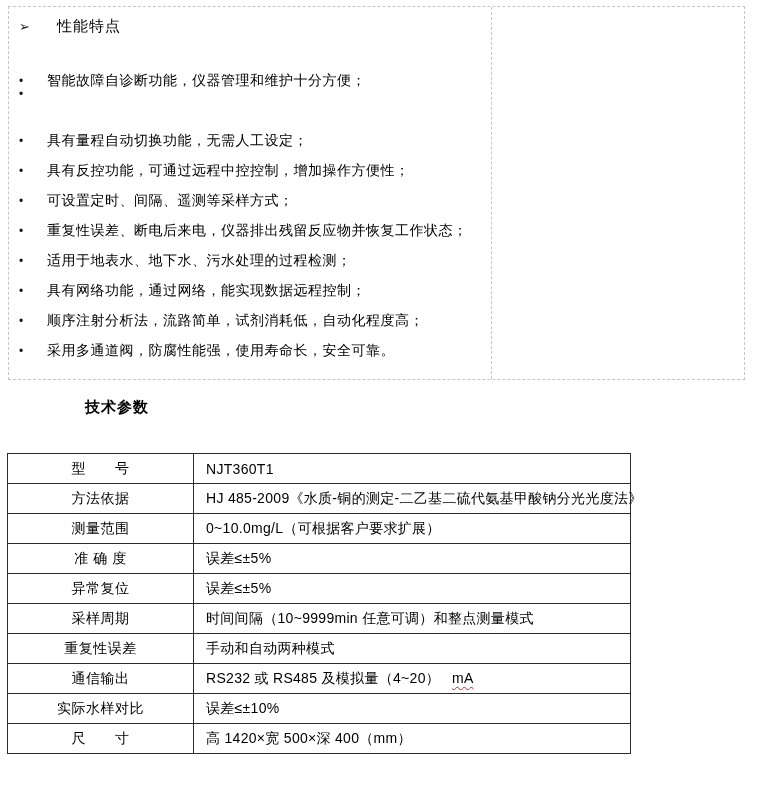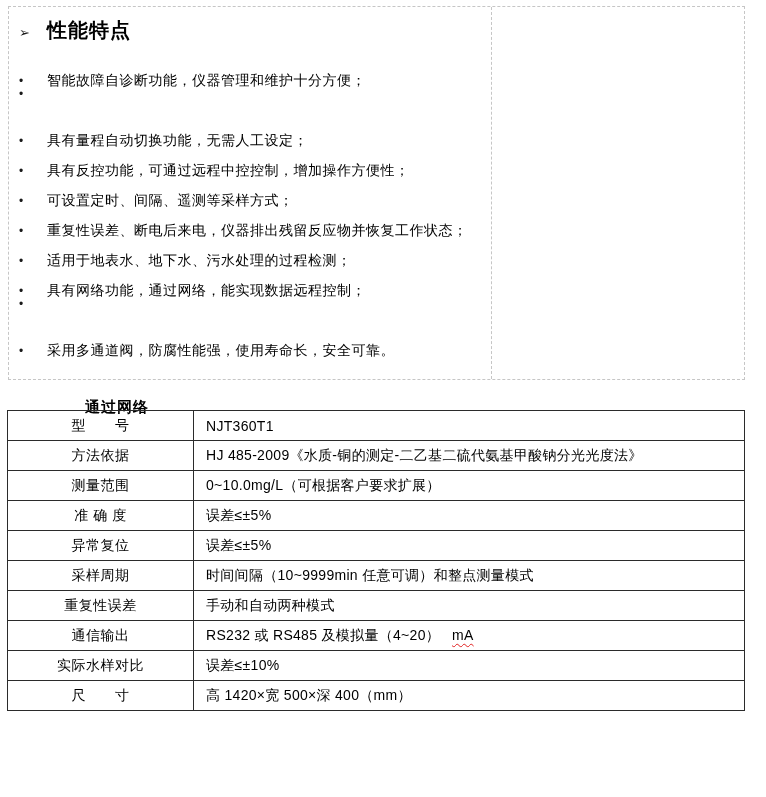--- a/index.html
+++ b/index.html
@@ -42,23 +42,24 @@
     height: 26px;
     margin-bottom: 6px;
   }
   .arrow-marker {
     width: 28px;
     font-size: 13px;
     color: #1a1a1a;
     flex: 0 0 28px;
   }
   .feature-title {
-    font-size: 20px;
-    font-weight: bold;
+    font-size: 15px;
+    font-weight: normal;
     letter-spacing: 1px;
+    margin-left: 10px;
   }
   .feature-list {
     list-style: none;
   }
   .feature-list li {
     display: flex;
     align-items: baseline;
     height: 30px;
     line-height: 30px;
     white-space: nowrap;
@@ -82,22 +83,22 @@
     top: 398px;
     font-size: 15px;
     font-weight: bold;
     letter-spacing: 1px;
   }
 
   
   .params-table {
     position: absolute;
     left: 7px;
-    top: 410px;
-    width: 738px;
+    top: 453px;
+    width: 624px;
     border-collapse: collapse;
     table-layout: fixed;
   }
   .params-table td {
     border: 1px solid #2b2b2b;
     height: 30px;
     font-size: 14px;
     vertical-align: middle;
   }
   .params-table td.label-cell {
@@ -158,31 +159,32 @@
         <li>
           <span class="bullet-marker">•</span>
           <span class="feature-text">适用于地表水、地下水、污水处理的过程检测；</span>
         </li>
         <li>
           <span class="bullet-marker">•</span>
           <span class="feature-text">具有网络功能，通过网络，能实现数据远程控制；</span>
         </li>
         <li>
           <span class="bullet-marker">•</span>
+          <span class="feature-text">顺序注射分析法，流路简单，试剂消耗低，自动化程度高；</span>
         </li>
         <li>
           <span class="bullet-marker">•</span>
           <span class="feature-text">采用多通道阀，防腐性能强，使用寿命长，安全可靠。</span>
         </li>
       </ul>
     </div>
     <div class="feature-right"></div>
   </div>
 
-  <div class="section-title">通过网络</div>
+  <div class="section-title">技术参数</div>
 
   <table class="params-table">
     <tbody>
       <tr>
         <td class="label-cell">型　　号</td>
         <td class="value-cell">NJT360T1</td>
       </tr>
       <tr>
         <td class="label-cell">方法依据</td>
         <td class="value-cell">HJ 485-2009《水质-铜的测定-二乙基二硫代氨基甲酸钠分光光度法》</td>

